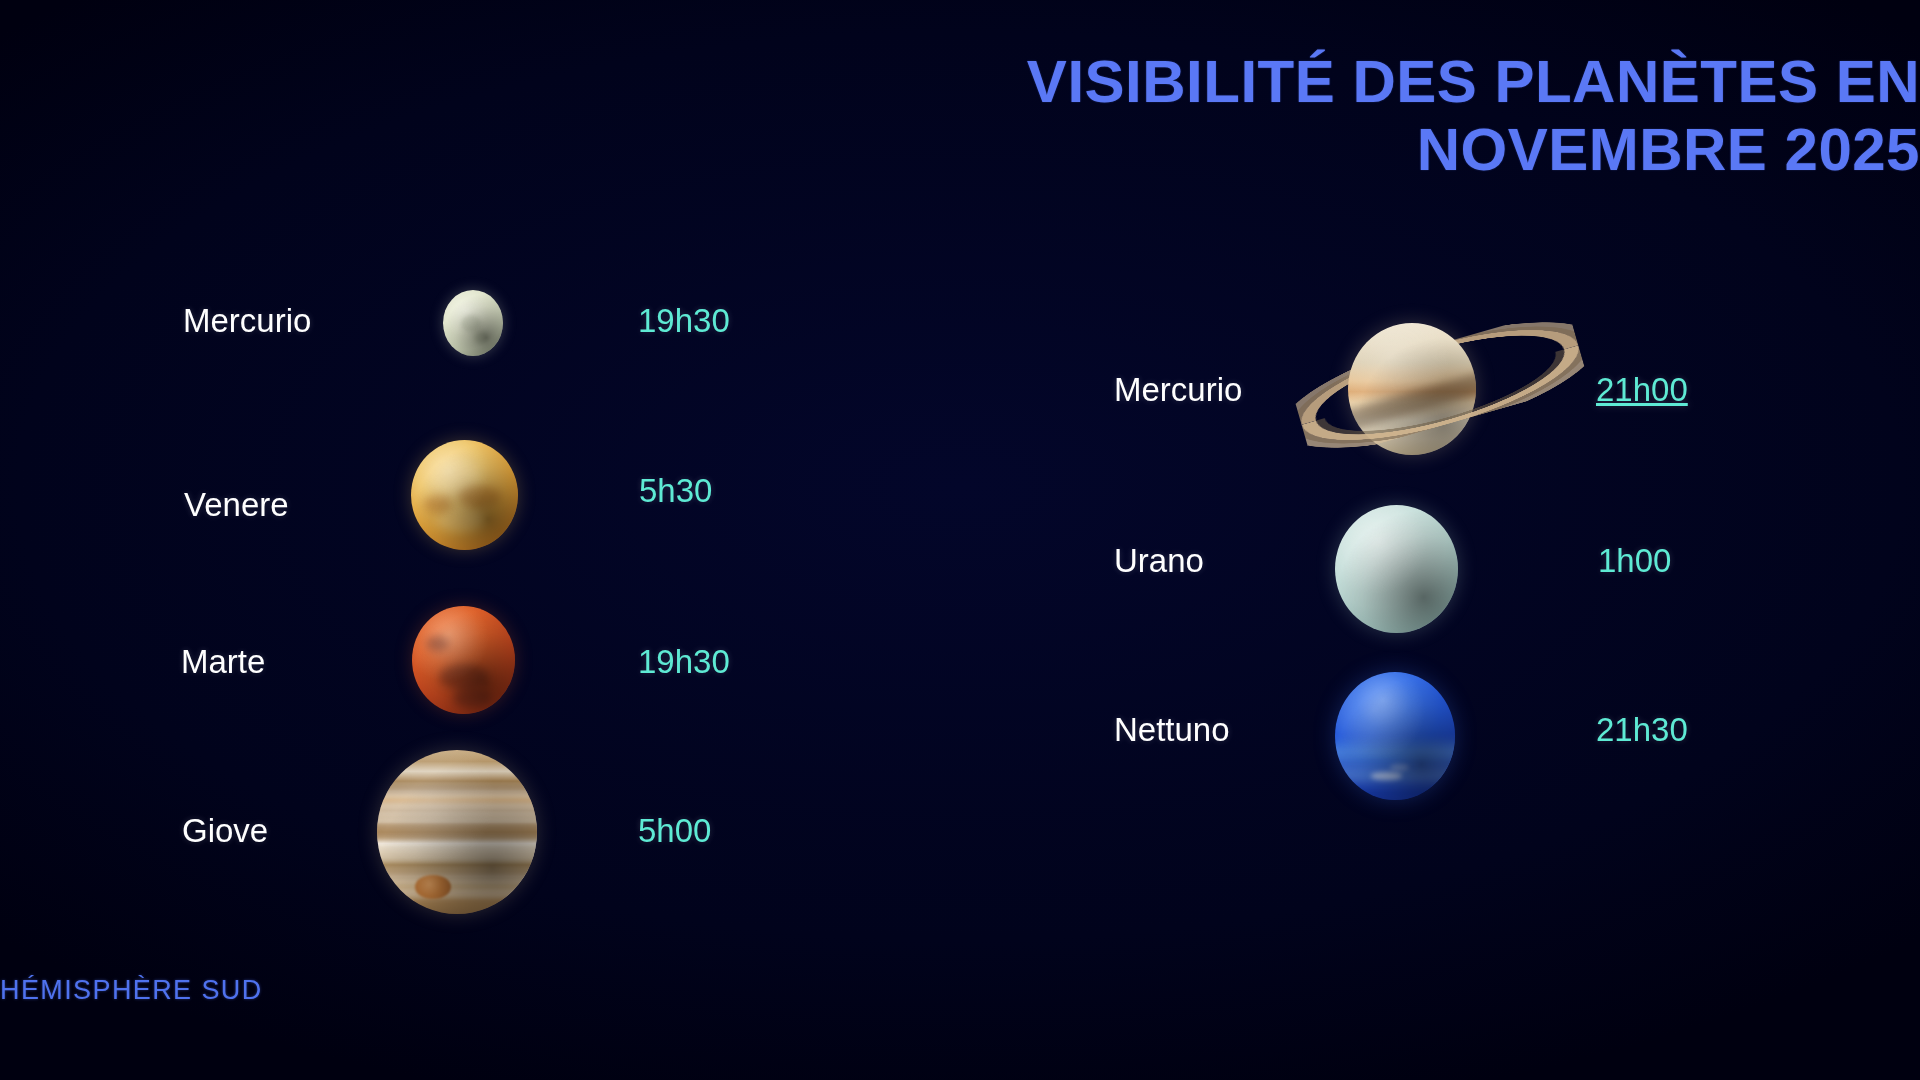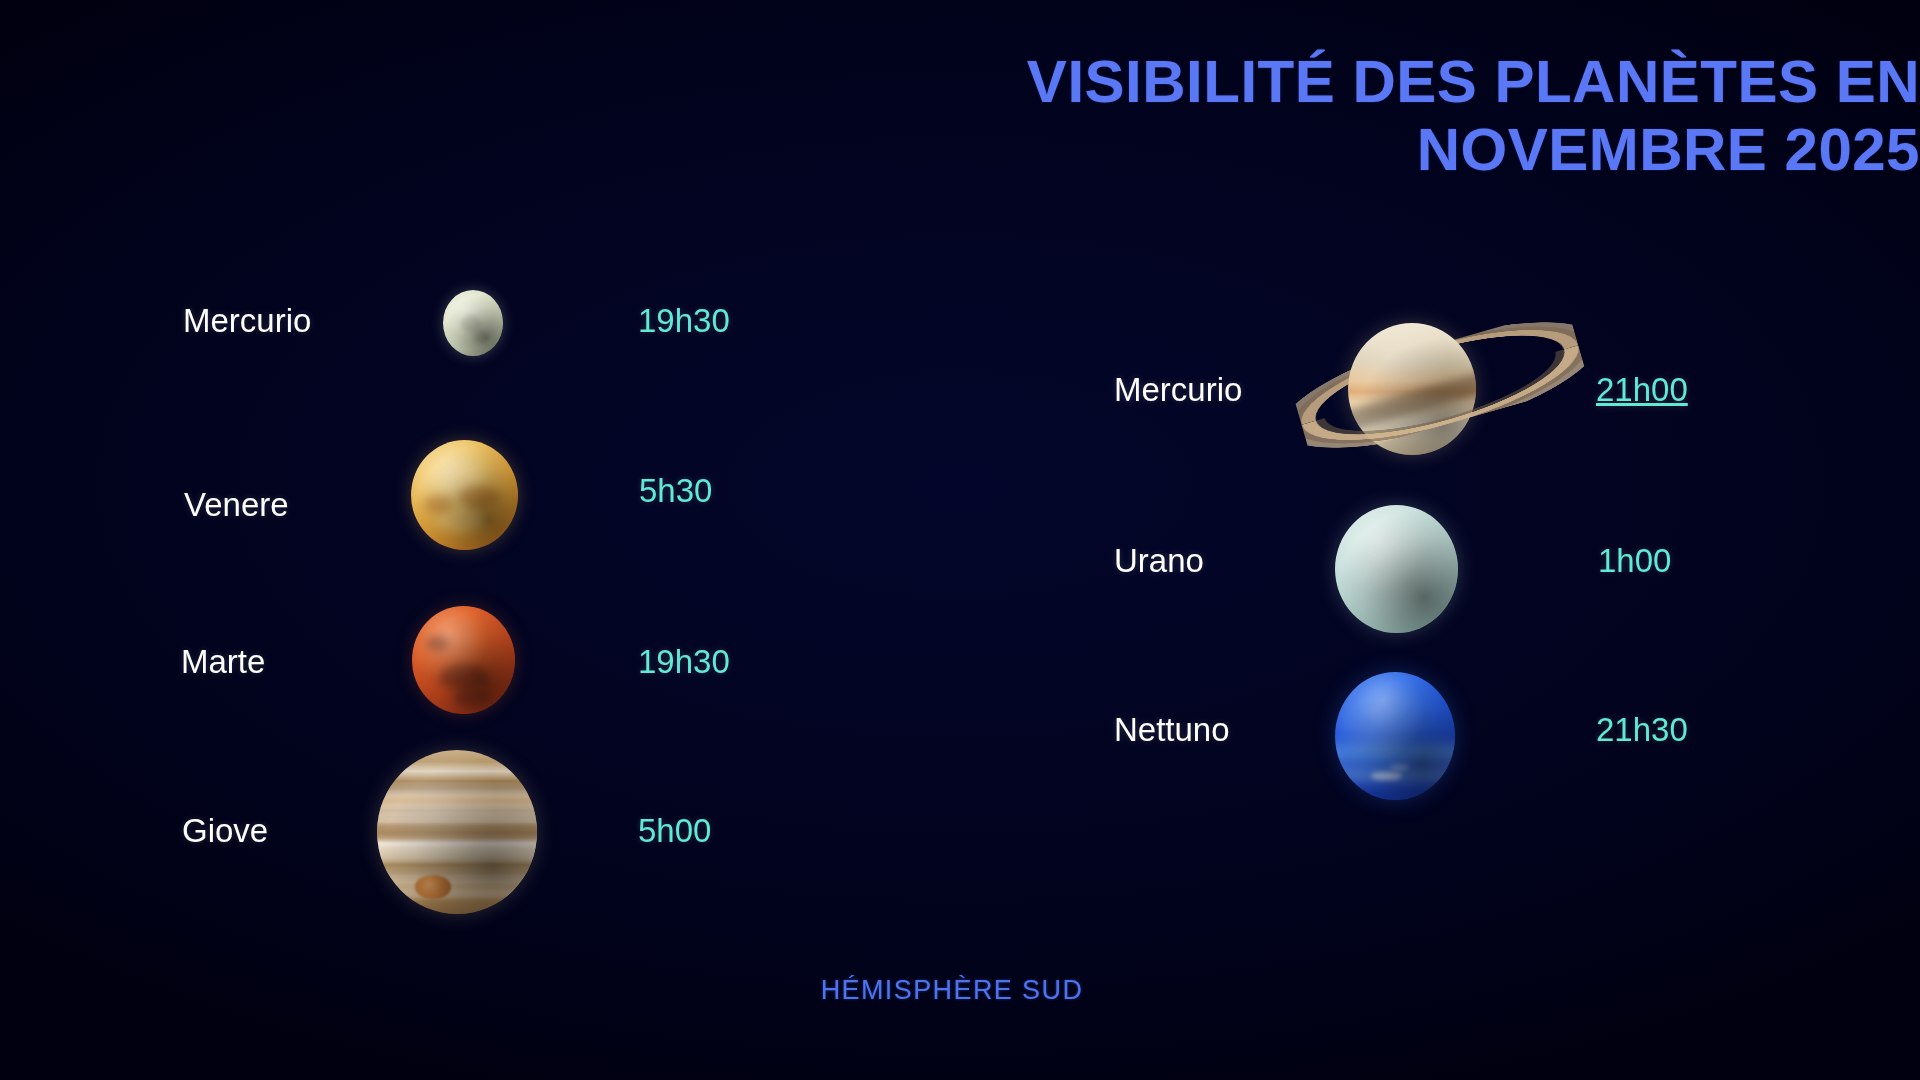--- a/index.html
+++ b/index.html
@@ -26,21 +26,21 @@
     font-weight:bold;
     font-size:60px;
     letter-spacing:0.5px;
     line-height:1.13;
     text-shadow:0 0 2px rgba(90,120,245,.35);
   }
 
   
   .footer{
     position:absolute; left:0; right:16px; top:975px;
-    text-align:center;
+    text-align:left;
   }
   .footer-text{
     color:#4f72ee;
     font-size:27px;
     letter-spacing:1.4px;
     text-shadow:0 0 3px rgba(79,114,238,.45);
   }
 
   
   .row{ position:absolute; }

